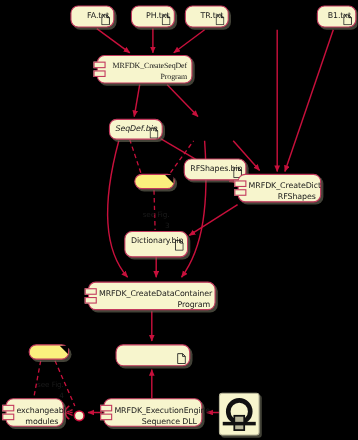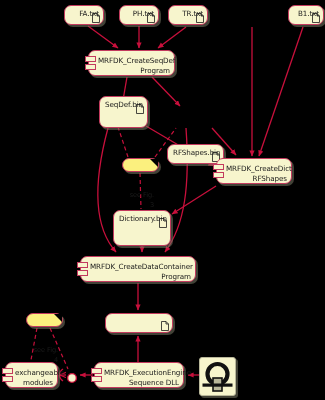--- a/index.html
+++ b/index.html
@@ -131,60 +131,60 @@
   <div class="node artifact" style="left: 288px; top: 5px; width: 36px; height: 20px;">
     <span class="corner">
       <svg width="8" height="10" viewBox="0 0 8 10">
           <path d="M0.5,0.5 H5 L7.5,3 V9.5 H0.5 z" fill="#f7f5cd" stroke="#1b1b1b" stroke-width=".8"></path>
           <path d="M5,0.5 V3 H7.5" fill="none" stroke="#1b1b1b" stroke-width=".8"></path>
         </svg>
     </span>
     <span class="lbl">B1.txt</span>
   </div>
 
-  <div class="node artifact" style="left: 99px; top: 96px; width: 49px; height: 32px;">
+  <div class="node artifact" style="left: 99px; top: 108px; width: 49px; height: 19px; font-style: italic;">
     <span class="corner">
       <svg width="8" height="10" viewBox="0 0 8 10">
           <path d="M0.5,0.5 H5 L7.5,3 V9.5 H0.5 z" fill="#f7f5cd" stroke="#1b1b1b" stroke-width=".8"></path>
           <path d="M5,0.5 V3 H7.5" fill="none" stroke="#1b1b1b" stroke-width=".8"></path>
         </svg>
     </span>
     <span class="lbl">SeqDef.bin</span>
   </div>
 
   <div class="node artifact" style="left: 167px; top: 108px; width: 57px; height: 20px; margin-top: 36px;">
     <span class="corner">
       <svg width="8" height="10" viewBox="0 0 8 10">
           <path d="M0.5,0.5 H5 L7.5,3 V9.5 H0.5 z" fill="#f7f5cd" stroke="#1b1b1b" stroke-width=".8"></path>
           <path d="M5,0.5 V3 H7.5" fill="none" stroke="#1b1b1b" stroke-width=".8"></path>
         </svg>
     </span>
     <span class="lbl">RFShapes.bin</span>
   </div>
 
-  <div class="node artifact" style="left: 113px; top: 210px; width: 58px; height: 36px;">
+  <div class="node artifact" style="left: 113px; top: 210px; width: 58px; height: 24px;">
     <span class="corner">
       <svg width="8" height="10" viewBox="0 0 8 10">
           <path d="M0.5,0.5 H5 L7.5,3 V9.5 H0.5 z" fill="#f7f5cd" stroke="#1b1b1b" stroke-width=".8"></path>
           <path d="M5,0.5 V3 H7.5" fill="none" stroke="#1b1b1b" stroke-width=".8"></path>
         </svg>
     </span>
     <span class="lbl">Dictionary.bin</span>
   </div>
 
   <div class="node artifact" style="left: 105px; top: 313px; width: 68px; height: 20px;">
     <span class="corner">
       <svg width="8" height="10" viewBox="0 0 8 10">
           <path d="M0.5,0.5 H5 L7.5,3 V9.5 H0.5 z" fill="#f7f5cd" stroke="#1b1b1b" stroke-width=".8"></path>
           <path d="M5,0.5 V3 H7.5" fill="none" stroke="#1b1b1b" stroke-width=".8"></path>
         </svg>
     </span>
   </div>
 
-  <div class="node component" style="left: 88px; top: 50px; width: 87px; height: 26px;">
+  <div class="node component" style="left: 88px; top: 50px; width: 87px; height: 26px; font-family: Liberation Serif, serif;">
     <i class="port p1"></i>
     <i class="port p2"></i>
     <span class="lbl">MRFDK_CreateSeqDef
 Program</span>
   </div>
 
   <div class="node component" style="left: 216px; top: 158px; width: 76px; height: 26px;">
     <i class="port p1"></i>
     <i class="port p2"></i>
     <span class="lbl">MRFDK_CreateDict

